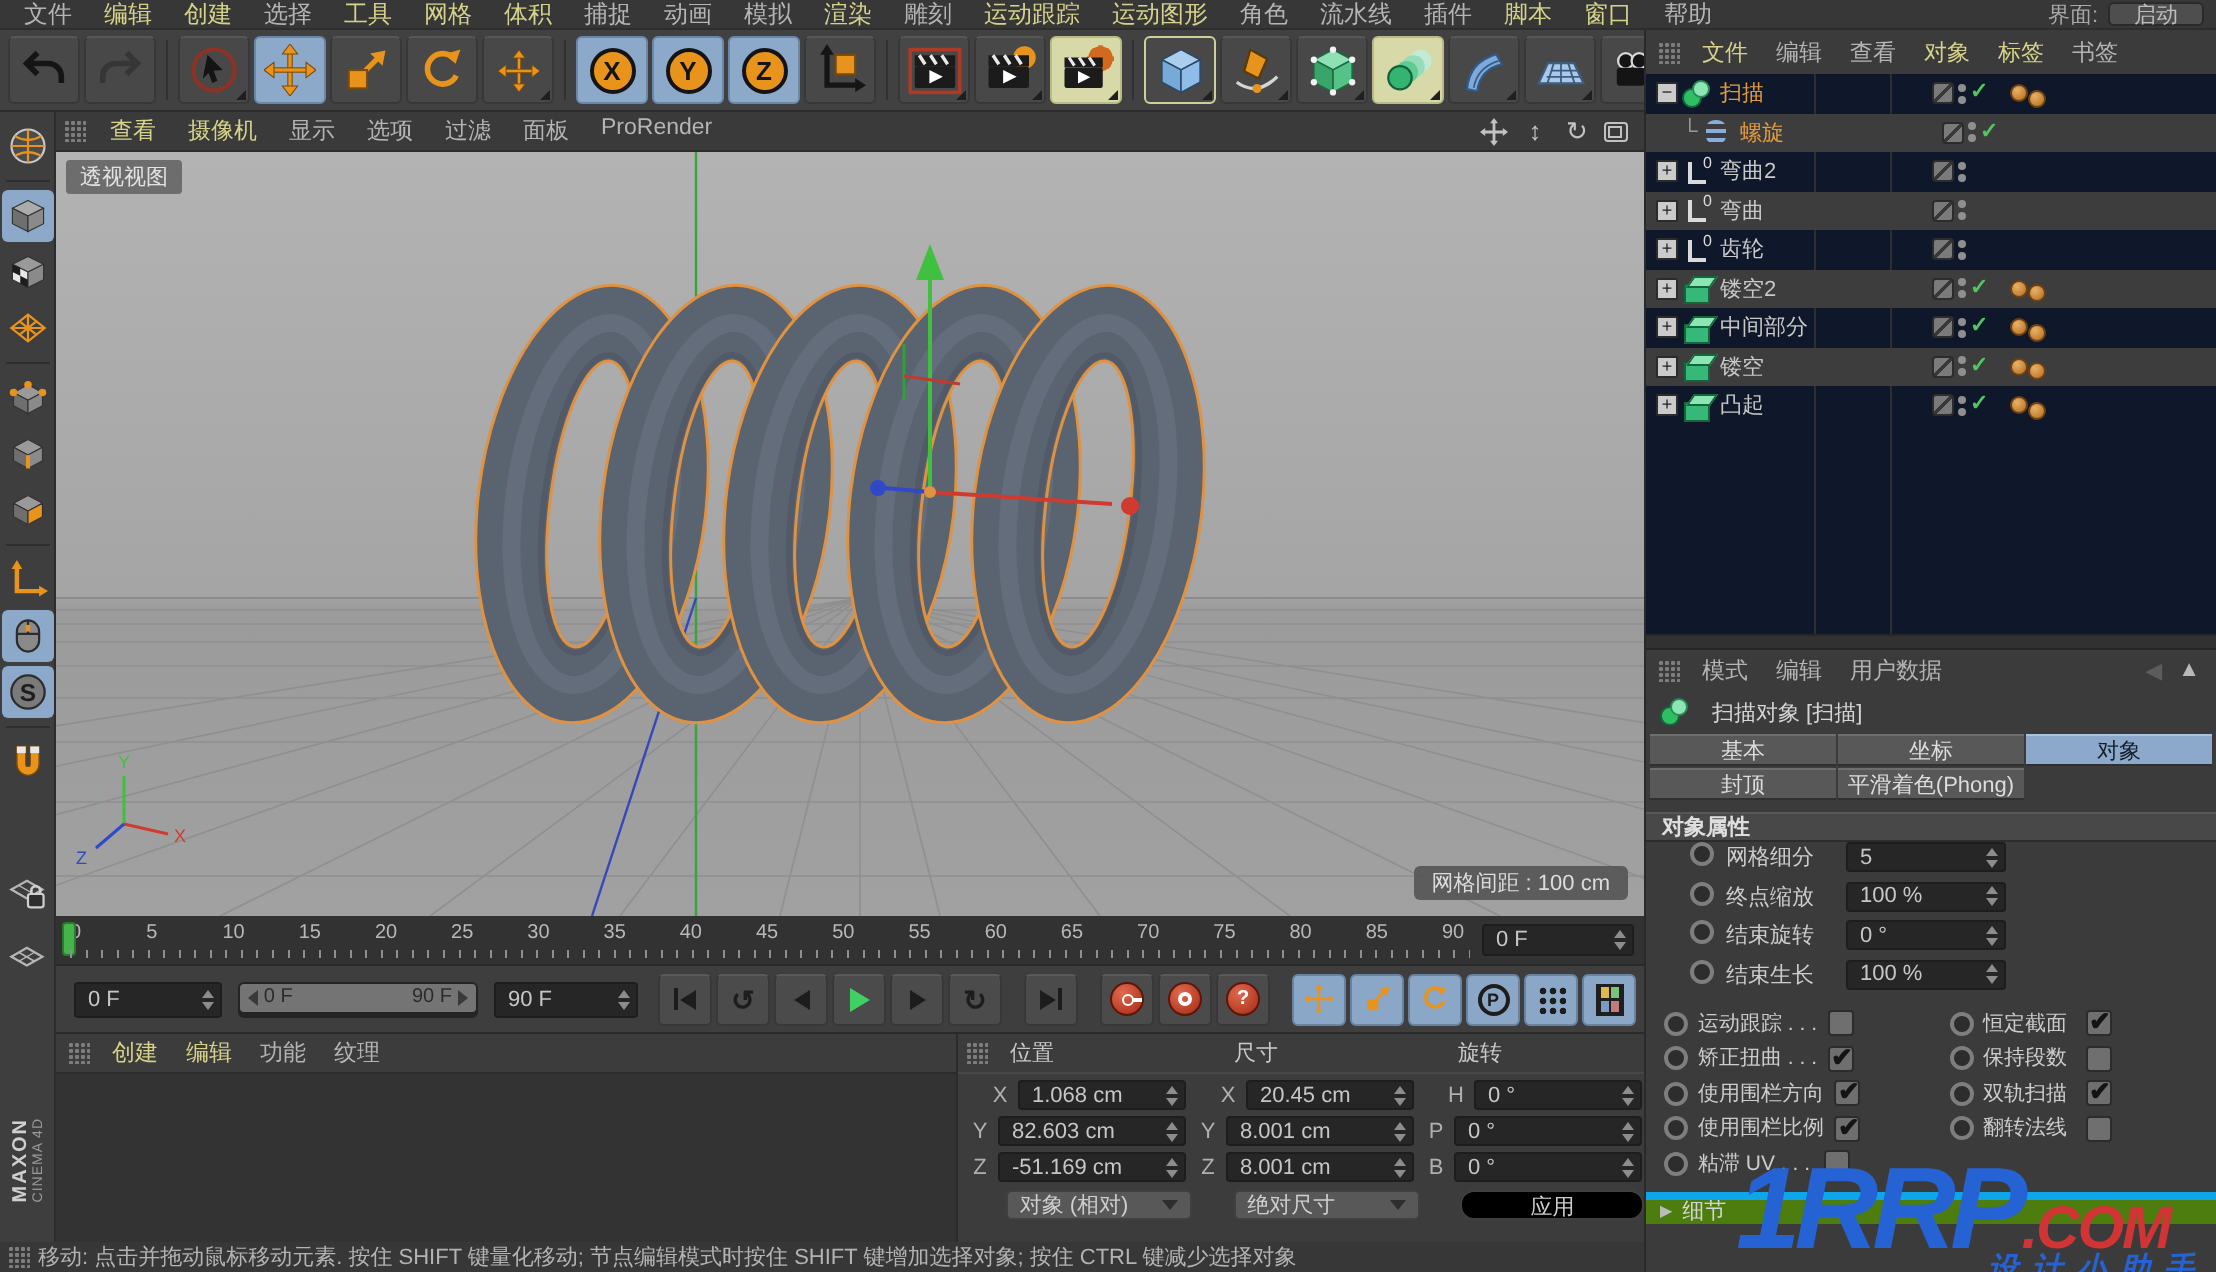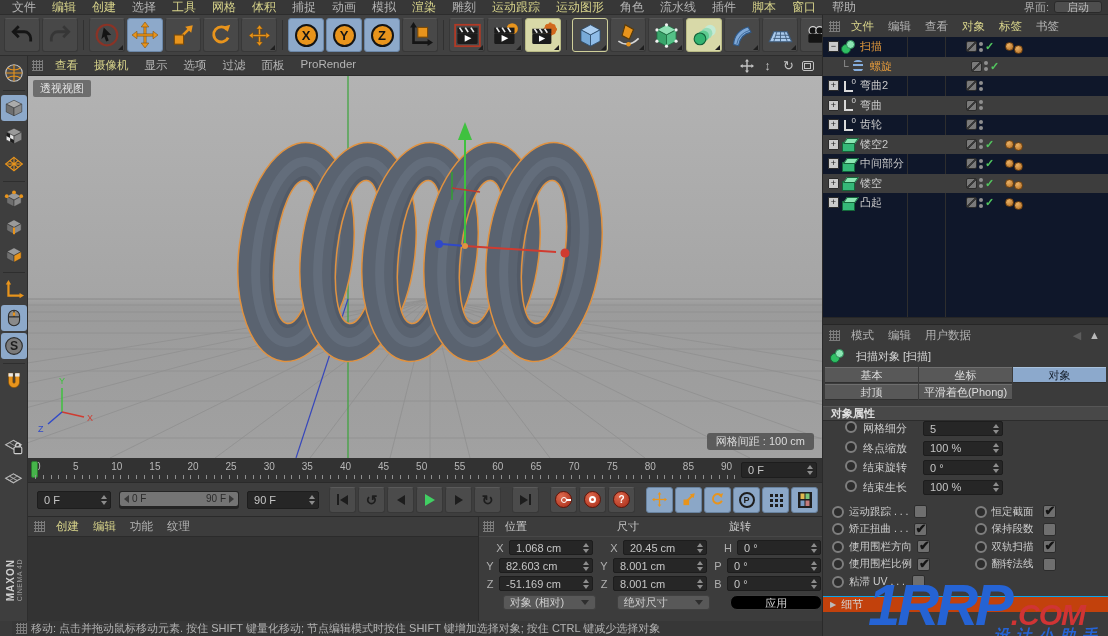--- a/index.html
+++ b/index.html
@@ -110,21 +110,21 @@
   .crow .fld{flex:1;height:15px}
   .cfoot{display:flex;gap:6px;padding:4px 0 0 6px}
   .drop{width:108px;height:15px;background:#585858;border:1px solid #404040;border-radius:3px;display:flex;
         align-items:center;padding:0 6px;color:#cecece}
   .drop .dar{margin-left:auto;width:0;height:0;border-left:4px solid transparent;border-right:4px solid transparent;
         border-top:5px solid #2e2e2e}
   .applyb{width:108px;height:15px;background:#000000;border:1px solid #404040;border-radius:7px;display:flex;
         align-items:flex-start;justify-content:center;color:#cecece}
   .ccol .crow:first-child .ax{margin-left:10px} 
   
-  .statusbar{position:absolute;left:12px;top:621px;width:822px;height:15px;background:#373737;display:flex;
+  .statusbar{position:absolute;left:0;top:621px;width:822px;height:15px;background:#373737;display:flex;
              align-items:center;color:#b3b3b3;font-size:11px;overflow:hidden;white-space:nowrap}
   
   .rpanel{position:absolute;left:822px;top:15px;width:286px;height:621px;background:#3b3b3b;border-left:1px solid #2a2a2a}
   .om-menu{height:22px;display:flex;align-items:center;padding-left:2px;background:#3b3b3b}
   .om-menu .mi,.am-menu .mi,.mheader .mi{padding:0 7px;font-size:11.5px}
   .om-tree{position:relative;height:280px;background:#0f172a;overflow:hidden}
   .vl{position:absolute;top:0;bottom:0;width:1px;background:#2e2e2e}
   .om-row{display:flex;align-items:center;height:19.5px;padding-left:5px;position:relative}
   .om-row:nth-of-type(even){background:#3d3d3d}
   .exp{width:11px;height:11px;margin-right:2px;flex:none;display:flex;align-items:center;justify-content:center;
@@ -177,21 +177,21 @@
   .circ{width:12px;height:12px;border-radius:50%;background:#2d2d2d;border:2px solid #7e7e7e;flex:none}
   .prop-row{display:flex;align-items:flex-start;height:19.5px;padding-left:22px;gap:6px}
   .p-label{width:54px;color:#cccccc;flex:none}
   .prop-row .fld{width:80px;height:15px}
   .cb-wrap{display:flex;margin-top:4px}
   .cb-col{width:50%}
   .cb-row{display:flex;align-items:center;height:17.5px;gap:5px;padding-left:9px}
   .cb-label{min-width:58px;font-size:10.5px;color:#cccccc;white-space:nowrap}
   .cb{width:13px;height:13px;background:#6f6f6f;border:1px solid #2c2c2c;border-radius:2px;position:relative;flex:none}
   .cb.on::after{content:"✔";position:absolute;left:1px;top:-3px;font-size:13px;color:#141414;font-weight:bold}
-  .detail{margin-top:5px;height:16px;background:#c2410c;border-top:1px solid #0ea5e9;display:flex;
+  .detail{margin-top:5px;height:16px;background:#4d7c0f;border-top:4px solid #0ea5e9;display:flex;
        align-items:center;gap:5px;padding-left:7px;color:#d5d5d5}
   .detail::before{content:"▶";font-size:8px;color:#bbbbbb}
   
   .wm{position:absolute;right:0;bottom:-6px;width:240px;text-align:left;z-index:60;pointer-events:none;
       font-style:italic;font-weight:bold;line-height:.85}
   .wm .big{white-space:nowrap}
   .wm .m{font-size:58px;color:#2563d4;letter-spacing:-3px}
   .wm .s{font-size:30px;color:#d03434;letter-spacing:-1px}
   .wm .sub{font-size:15px;color:#2563d4;letter-spacing:7px;text-align:right;padding-right:4px;font-style:italic}
 </style>

